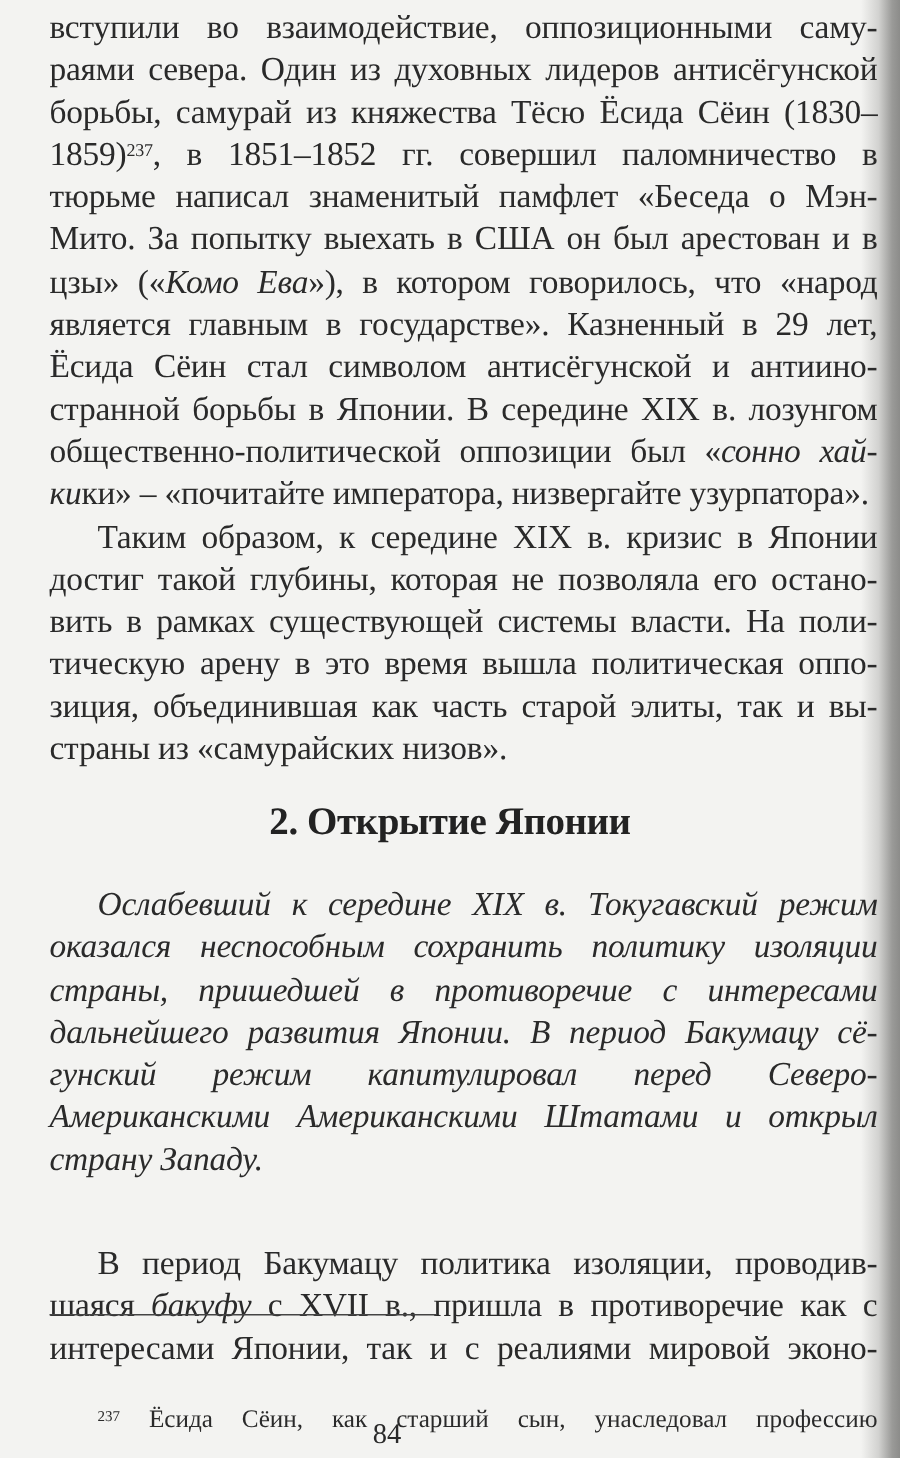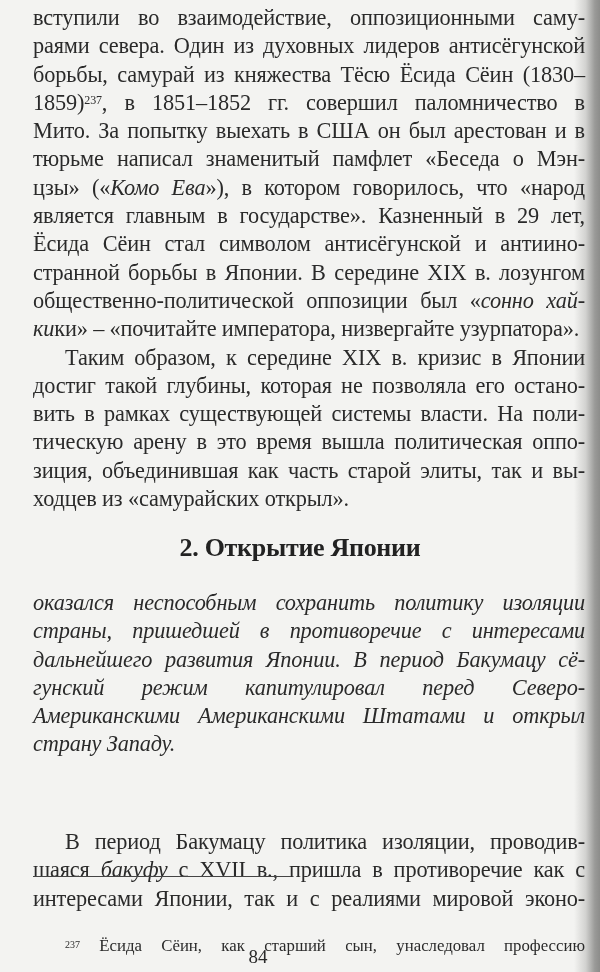--- a/index.html
+++ b/index.html
@@ -42,40 +42,41 @@
 </head>
 <body>
 
 <div class="page-shadow"></div>
 
 <div class="content">
   <div class="line">вступили во взаимодействие, оппозиционными саму-</div>
   <div class="line">раями севера. Один из духовных лидеров антисёгунской</div>
   <div class="line">борьбы, самурай из княжества Тёсю Ёсида Сёин (1830–</div>
   <div class="line"><span>1859)</span><sup class="fn">237</sup><span>, в 1851–1852 гг. совершил паломничество в</span></div>
+  <div class="line">тюрьме написал знаменитый памфлет «Беседа о Мэн-</div>
   <div class="line">Мито. За попытку выехать в США он был арестован и в</div>
-  <div class="line">тюрьме написал знаменитый памфлет «Беседа о Мэн-</div>
   <div class="line"><span>цзы» («</span><i>Комо Ева</i><span>»), в котором говорилось, что «народ</span></div>
   <div class="line">является главным в государстве». Казненный в 29 лет,</div>
   <div class="line">Ёсида Сёин стал символом антисёгунской и антиино-</div>
   <div class="line">странной борьбы в Японии. В середине XIX в. лозунгом</div>
   <div class="line"><span>общественно-политической оппозиции был «</span><i>сонно хай-</i></div>
   <div class="line last"><i>ки</i><span>ки» – «почитайте императора, низвергайте узурпатора».</span></div>
 
   <div class="line indent">Таким образом, к середине XIX в. кризис в Японии</div>
   <div class="line">достиг такой глубины, которая не позволяла его остано-</div>
   <div class="line">вить в рамках существующей системы власти. На поли-</div>
   <div class="line">тическую арену в это время вышла политическая оппо-</div>
   <div class="line">зиция, объединившая как часть старой элиты, так и вы-</div>
-  <div class="line last">ходцев из «самурайских открыл».</div>
+  <div class="line last">страны из «самурайских низов».</div>
 </div>
 
 <div class="heading">2. Открытие Японии</div>
 
 <div class="lead">
+  <div class="line indent">Ослабевший к середине XIX в. Токугавский режим</div>
   <div class="line">оказался неспособным сохранить политику изоляции</div>
   <div class="line">страны, пришедшей в противоречие с интересами</div>
   <div class="line">дальнейшего развития Японии. В период Бакумацу сё-</div>
   <div class="line">гунский режим капитулировал перед Северо-</div>
   <div class="line">Американскими Американскими Штатами и открыл</div>
   <div class="line last">страну Западу.</div>
 </div>
 
 <div class="body2">
   <div class="line indent">В период Бакумацу политика изоляции, проводив-</div>

